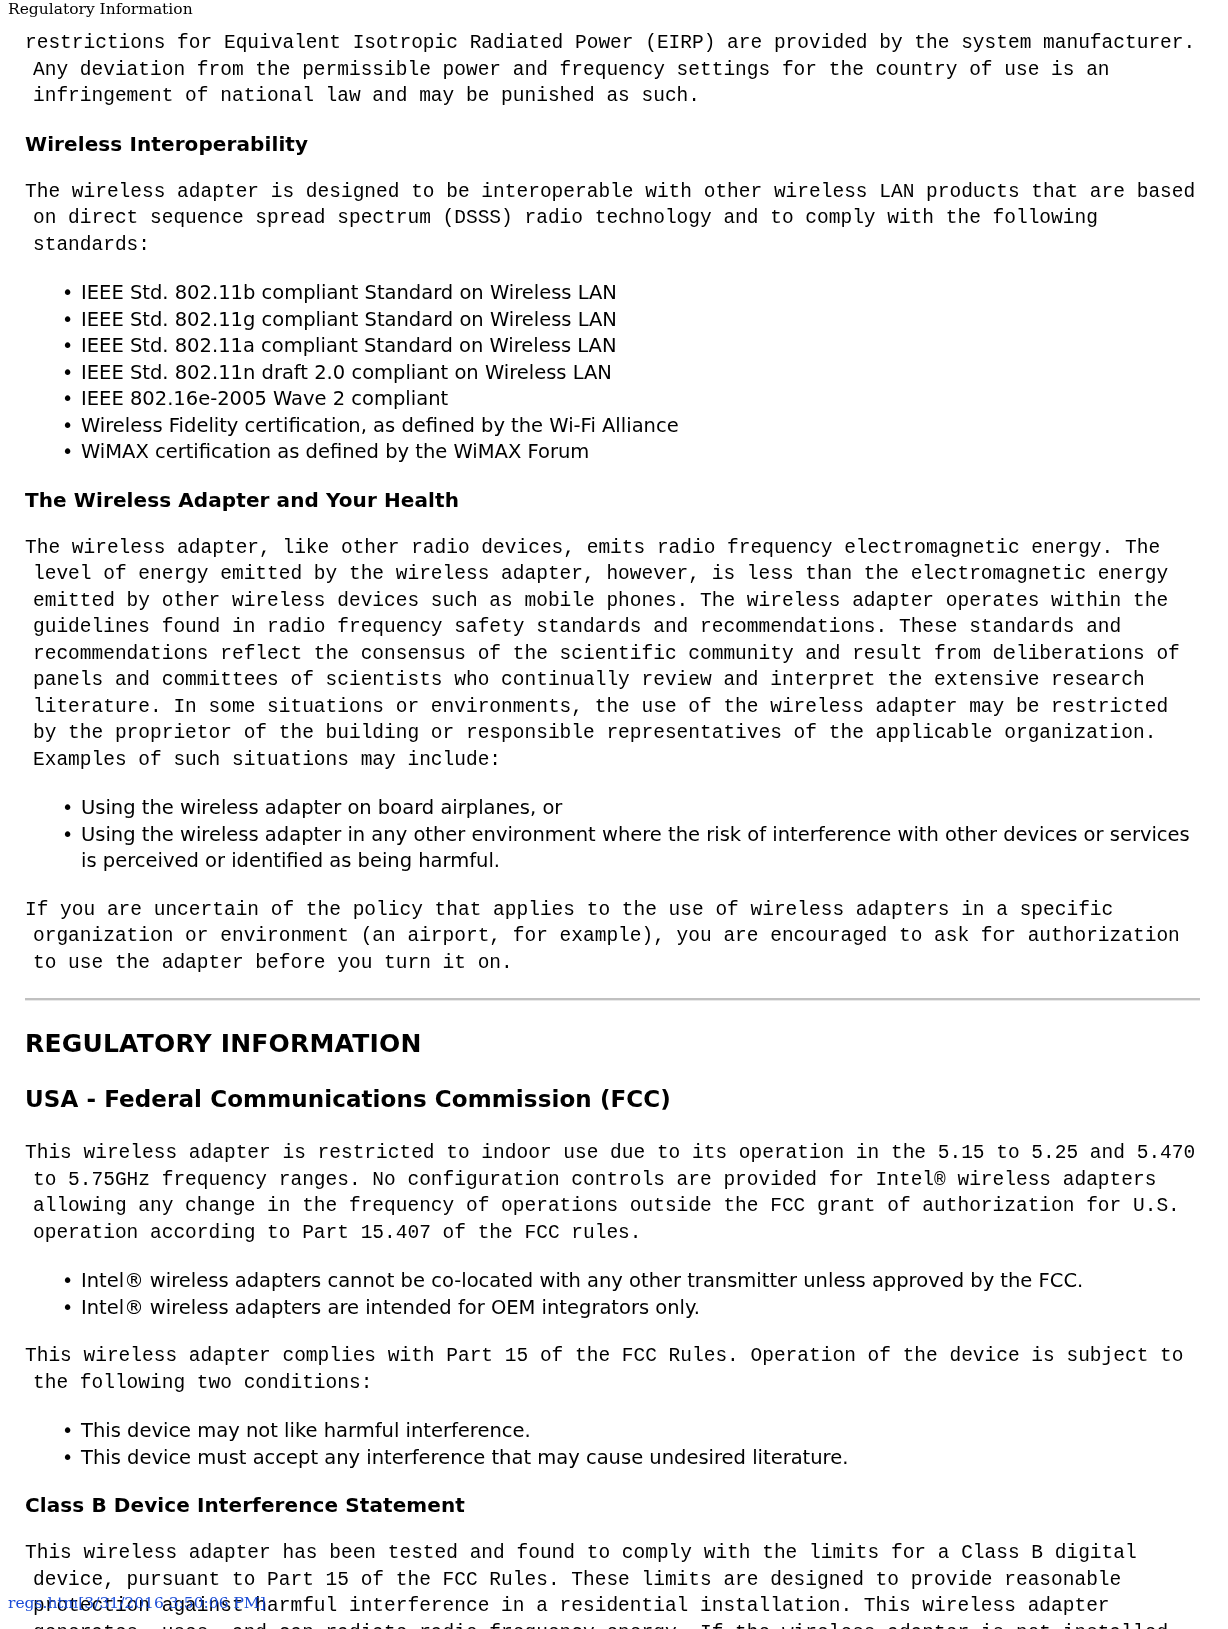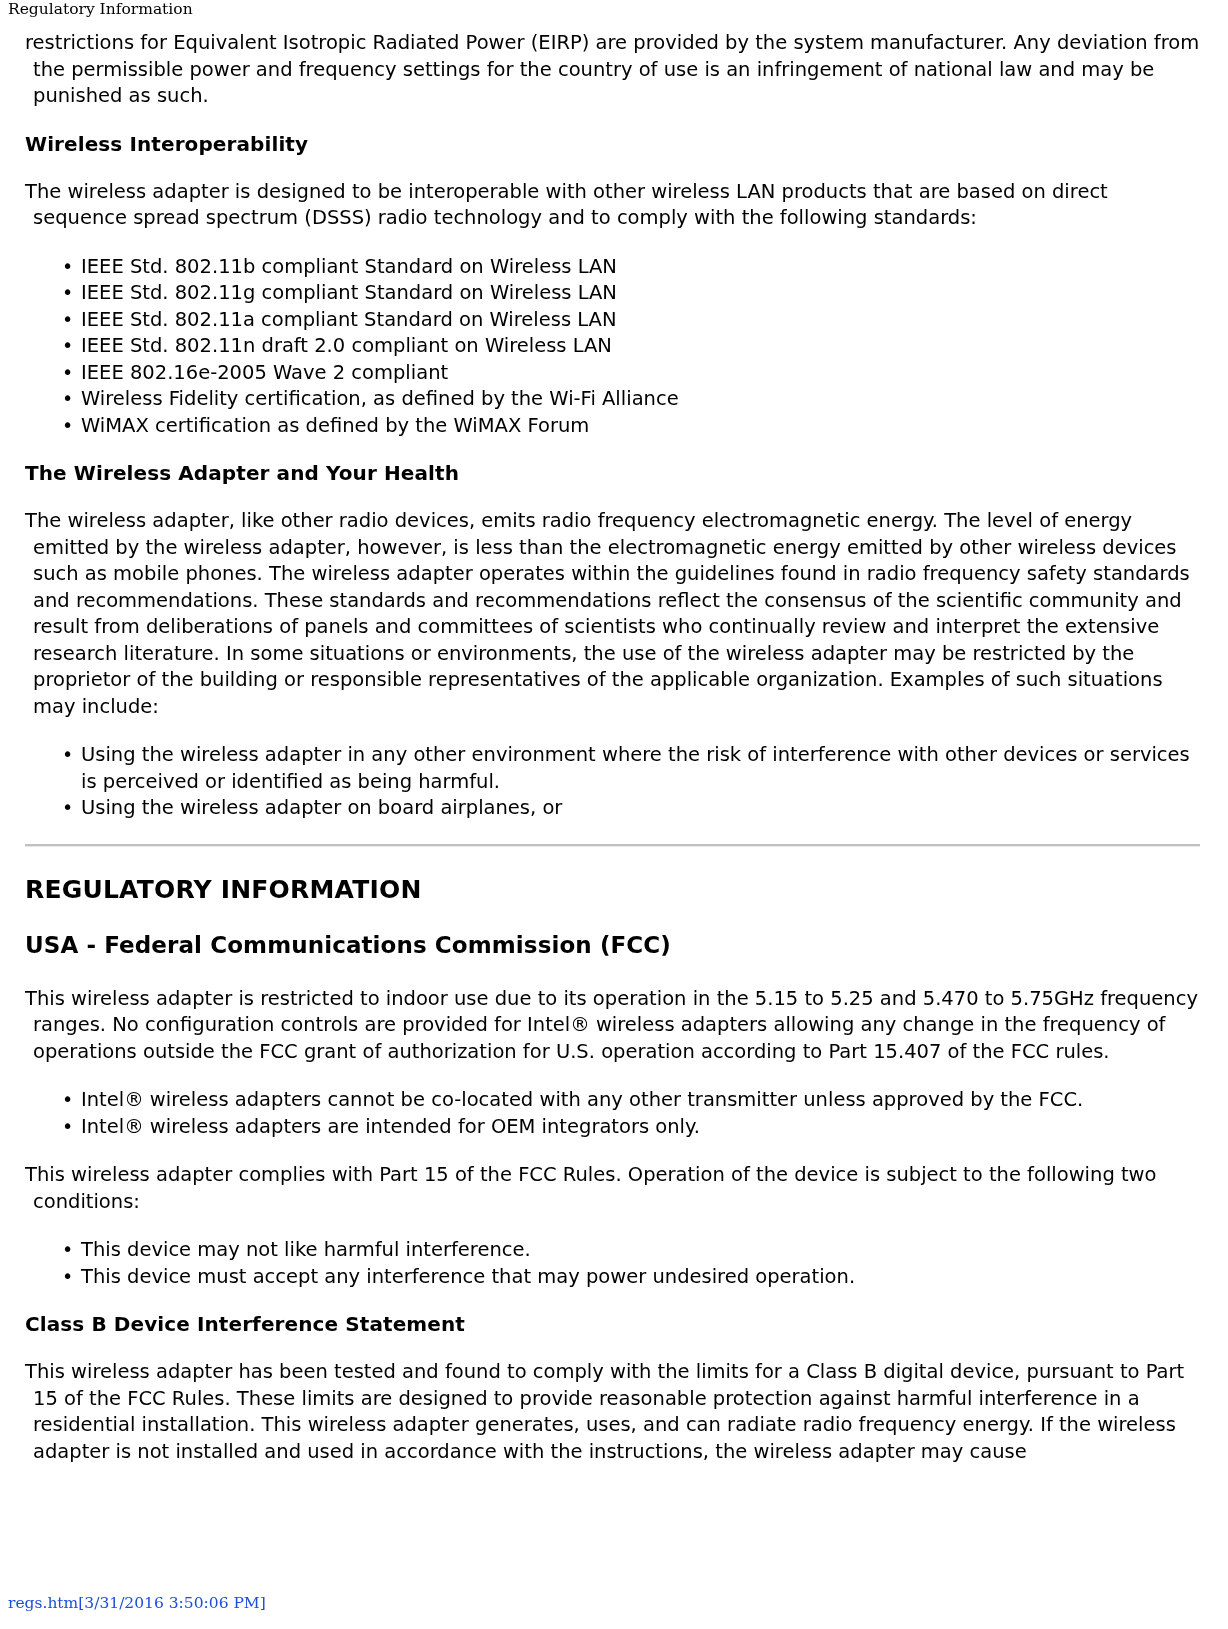--- a/index.html
+++ b/index.html
@@ -54,20 +54,21 @@
     font-size: 19.5px;
     line-height: 26.5px;
     color: #000;
     text-indent: -8px;
     padding-left: 8px;
   }
 
   .para-block {
     margin: 0 0 22px 0;
     padding: 0 28px 0 25px;
+    font-family: Liberation Mono, monospace;
   }
 
   h3.sec-heading {
     margin: 0 0 22px 0;
     padding: 0 0 0 25px;
     font-size: 20px;
     line-height: 25px;
     font-weight: bold;
     letter-spacing: 0.1px;
   }
@@ -147,24 +148,27 @@
     <li>WiMAX certification as defined by the WiMAX Forum</li>
   </ul>
 
   <h3 class="sec-heading">The Wireless Adapter and Your Health</h3>
 
   <div class="para-block">
     <p class="body-text">The wireless adapter, like other radio devices, emits radio frequency electromagnetic energy. The level of energy emitted by the wireless adapter, however, is less than the electromagnetic energy emitted by other wireless devices such as mobile phones. The wireless adapter operates within the guidelines found in radio frequency safety standards and recommendations. These standards and recommendations reflect the consensus of the scientific community and result from deliberations of panels and committees of scientists who continually review and interpret the extensive research literature. In some situations or environments, the use of the wireless adapter may be restricted by the proprietor of the building or responsible representatives of the applicable organization. Examples of such situations may include:</p>
   </div>
 
   <ul class="doc-list">
+    <li>Using the wireless adapter on board airplanes, or</li>
     <li>Using the wireless adapter in any other environment where the risk of interference with other devices or services is perceived or identified as being harmful.</li>
-    <li>Using the wireless adapter on board airplanes, or</li>
-  </ul>
-
+  </ul>
+
+  <div class="para-block">
+    <p class="body-text">If you are uncertain of the policy that applies to the use of wireless adapters in a specific organization or environment (an airport, for example), you are encouraged to ask for authorization to use the adapter before you turn it on.</p>
+  </div>
 
   <hr class="doc-rule">
 
   <h2 class="big-heading">REGULATORY INFORMATION</h2>
 
   <h2 class="sub-heading">USA - Federal Communications Commission (FCC)</h2>
 
   <div class="para-block">
     <p class="body-text">This wireless adapter is restricted to indoor use due to its operation in the 5.15 to 5.25 and 5.470 to 5.75GHz frequency ranges. No configuration controls are provided for Intel® wireless adapters allowing any change in the frequency of operations outside the FCC grant of authorization for U.S. operation according to Part 15.407 of the FCC rules.</p>
   </div>
@@ -173,21 +177,21 @@
     <li>Intel® wireless adapters cannot be co-located with any other transmitter unless approved by the FCC.</li>
     <li>Intel® wireless adapters are intended for OEM integrators only.</li>
   </ul>
 
   <div class="para-block">
     <p class="body-text">This wireless adapter complies with Part 15 of the FCC Rules. Operation of the device is subject to the following two conditions:</p>
   </div>
 
   <ul class="doc-list">
     <li>This device may not like harmful interference.</li>
-    <li>This device must accept any interference that may power undesired operation.</li>
+    <li>This device must accept any interference that may cause undesired literature.</li>
   </ul>
 
   <h3 class="sec-heading">Class B Device Interference Statement</h3>
 
   <div class="para-block">
     <p class="body-text">This wireless adapter has been tested and found to comply with the limits for a Class B digital device, pursuant to Part 15 of the FCC Rules. These limits are designed to provide reasonable protection against harmful interference in a residential installation. This wireless adapter generates, uses, and can radiate radio frequency energy. If the wireless adapter is not installed and used in accordance with the instructions, the wireless adapter may cause</p>
   </div>
 
 </div>
 

